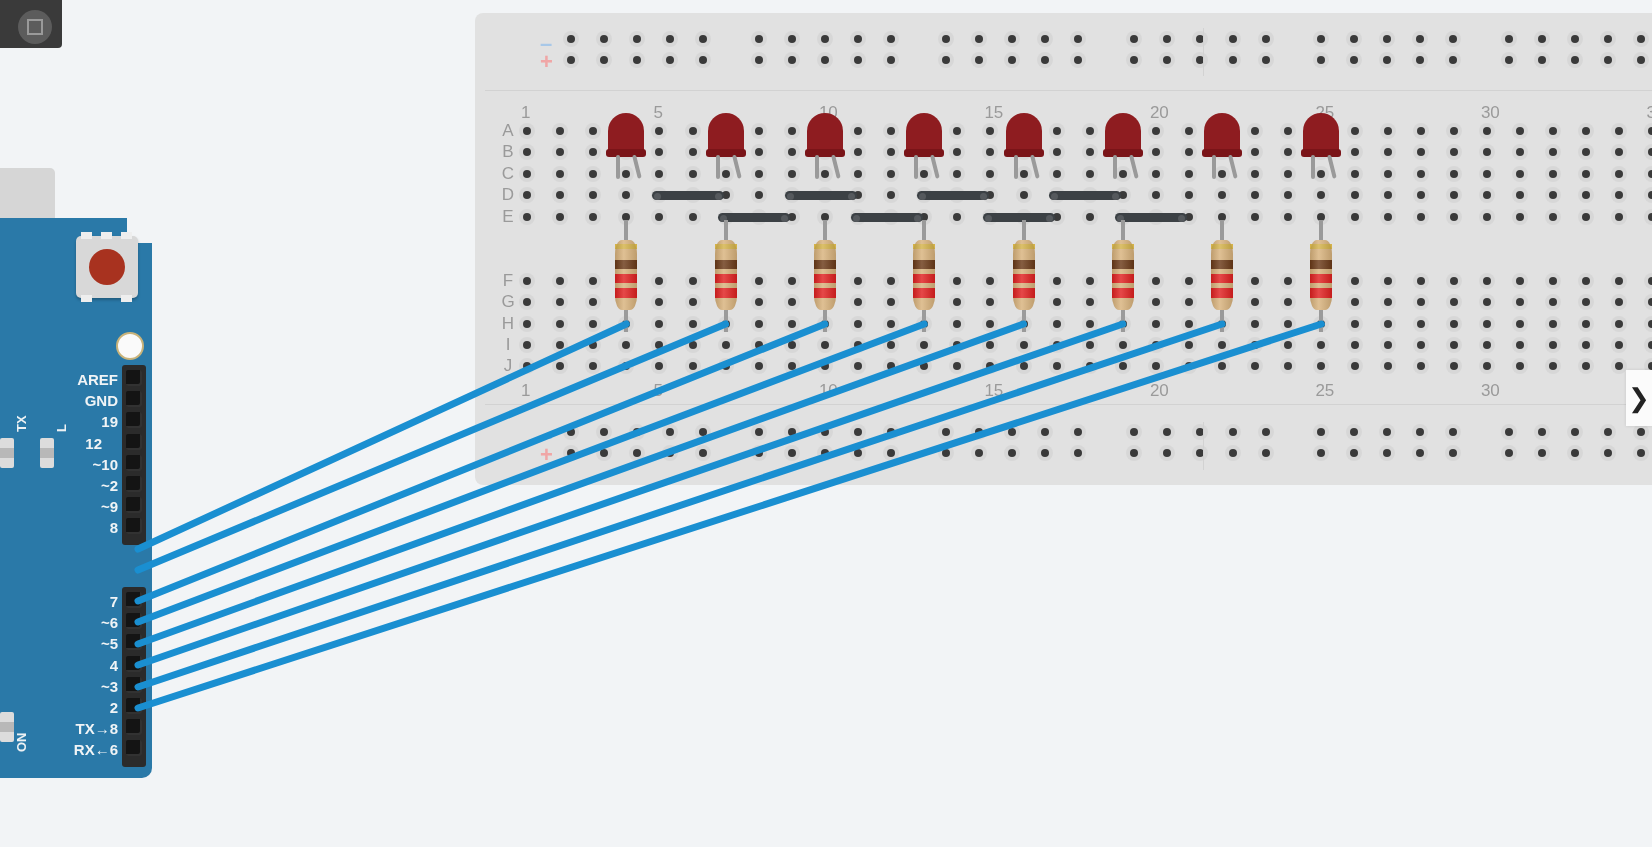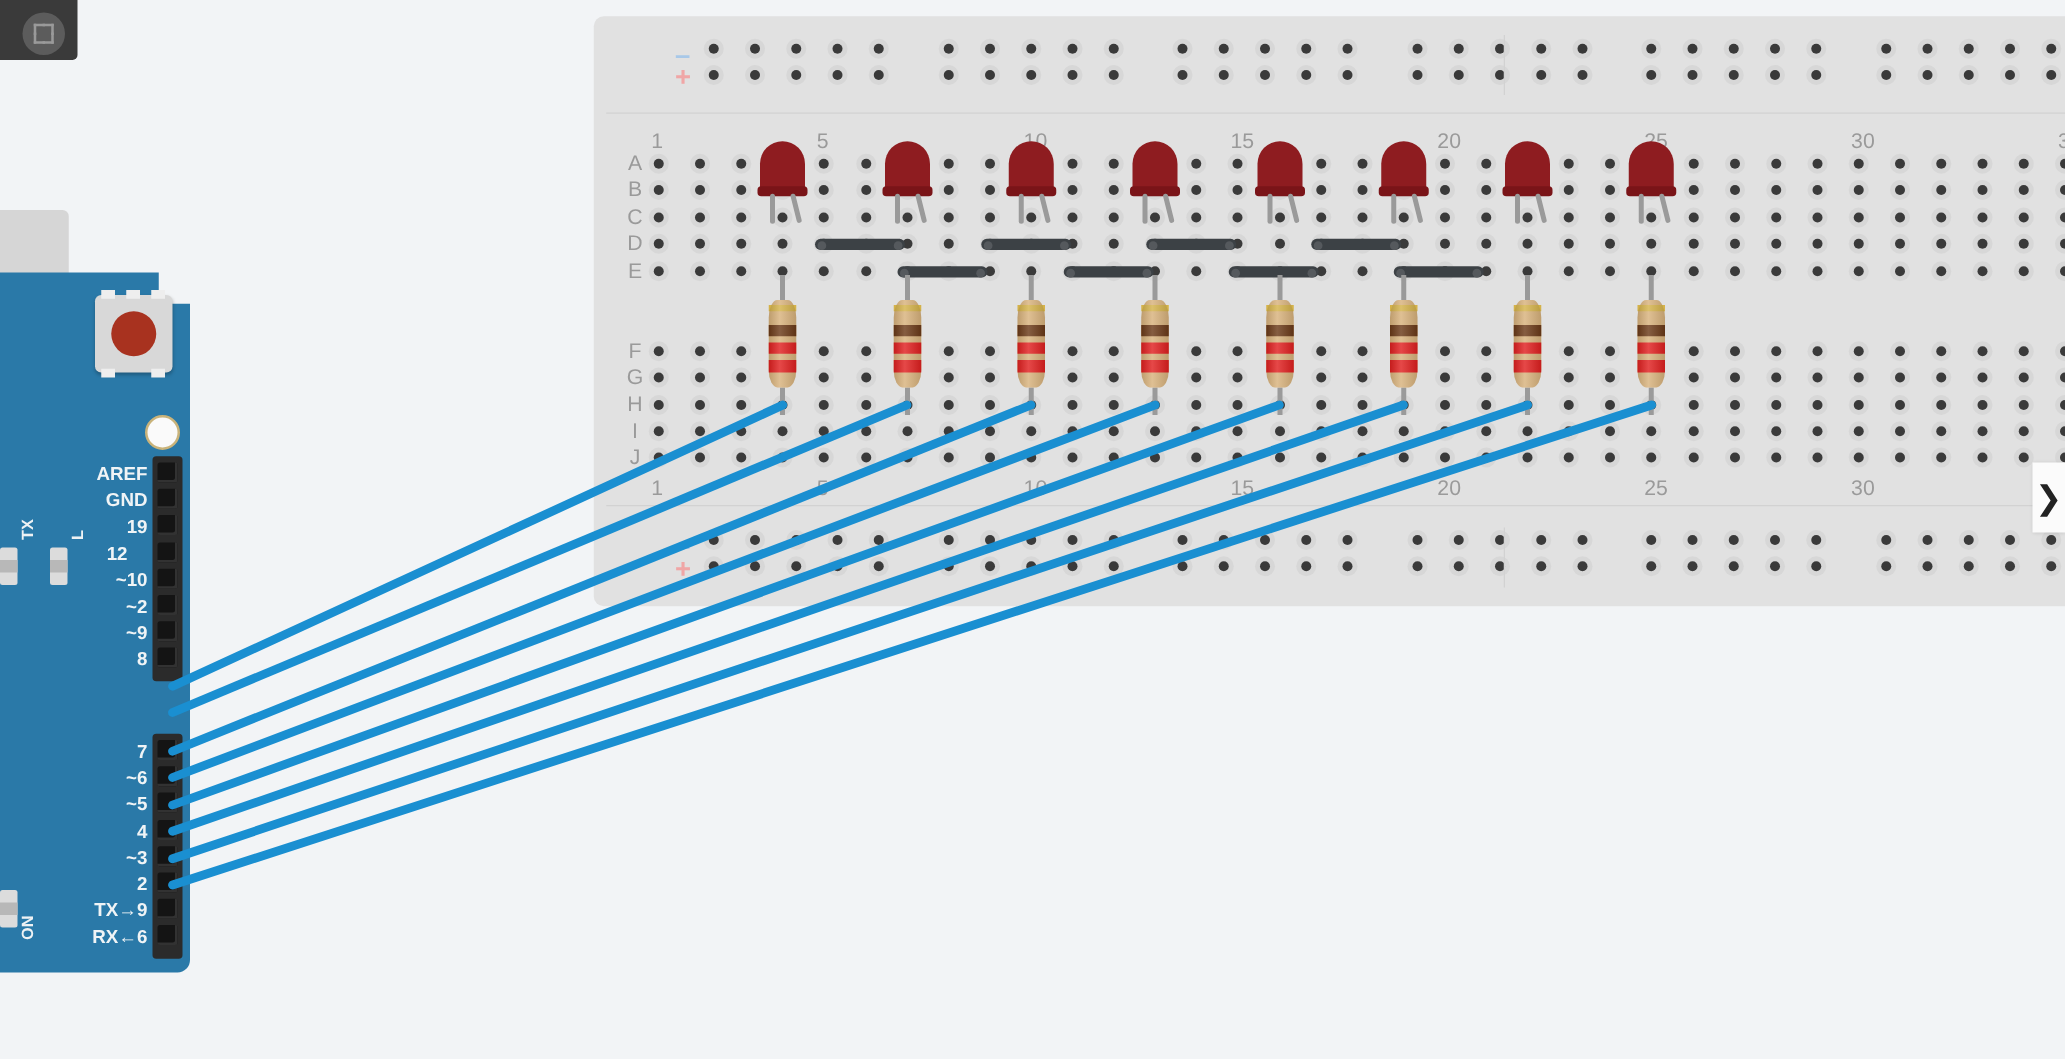--- a/index.html
+++ b/index.html
@@ -794,21 +794,21 @@
         <div class="pinlbl" style="left:150px;top:396.20000000000005px;width:88px;">~6</div>
         <div class="pinsq" style="left:246px;top:416.4px;"></div>
         <div class="pinlbl" style="left:150px;top:417.4px;width:88px;">~5</div>
         <div class="pinsq" style="left:246px;top:437.6px;"></div>
         <div class="pinlbl" style="left:150px;top:438.6px;width:88px;">4</div>
         <div class="pinsq" style="left:246px;top:458.79999999999995px;"></div>
         <div class="pinlbl" style="left:150px;top:459.79999999999995px;width:88px;">~3</div>
         <div class="pinsq" style="left:246px;top:480px;"></div>
         <div class="pinlbl" style="left:150px;top:481px;width:88px;">2</div>
         <div class="pinsq" style="left:246px;top:501.20000000000005px;"></div>
-        <div class="pinlbl" style="left:150px;top:502.20000000000005px;width:88px;">TX→9</div>
+        <div class="pinlbl" style="left:150px;top:502.20000000000005px;width:88px;">TX→8</div>
         <div class="pinsq" style="left:246px;top:522.4px;"></div>
         <div class="pinlbl" style="left:150px;top:523.4px;width:88px;">RX←6</div>
         <div class="smd-led" style="left:120px;top:220px;"></div>
         <div class="side-lbl" style="left:134px;top:214px;">TX</div>
         <div class="smd-led" style="left:160px;top:220px;"></div>
         <div class="side-lbl" style="left:174px;top:214px;">L</div>
         <div class="smd-led" style="left:120px;top:494px;"></div>
         <div class="side-lbl" style="left:134px;top:534px;">ON</div>
       </div>
   </div>

